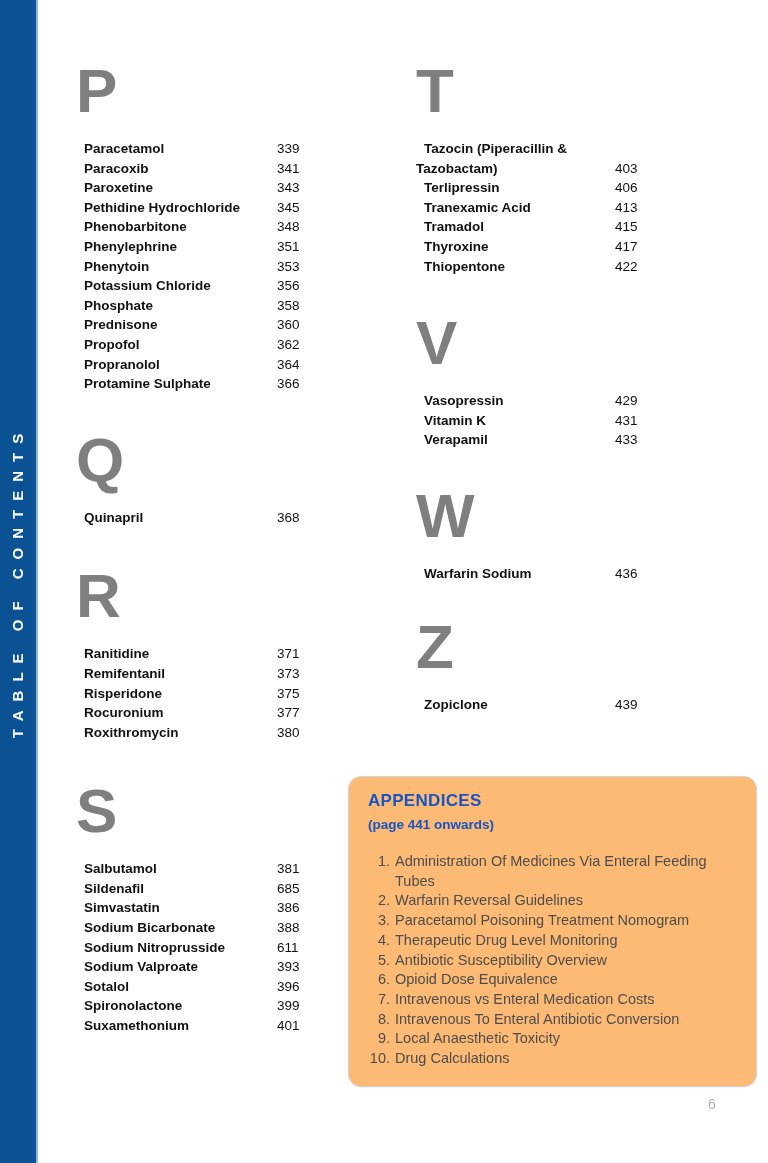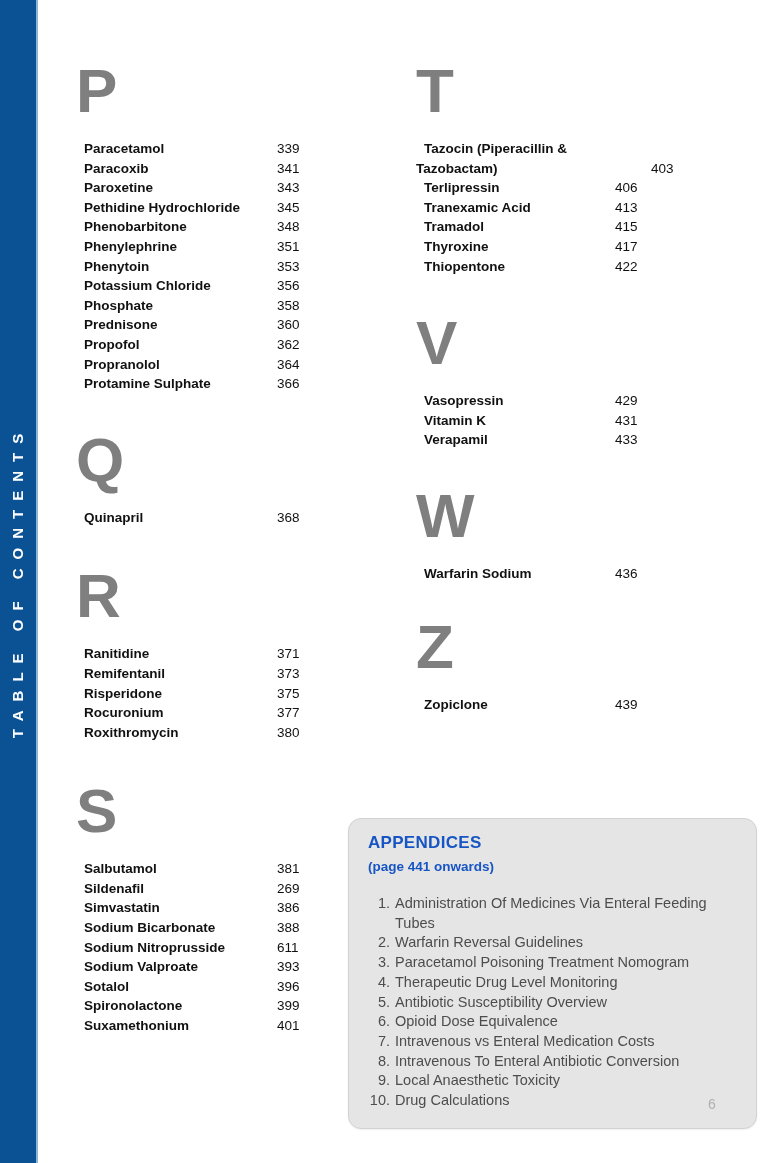--- a/index.html
+++ b/index.html
@@ -101,41 +101,41 @@
     top: 0;
     font-weight: normal;
     color: #111111;
   }
   .col-right .entry .pg { left: 199px; }
 
   .entry.wrap {
     white-space: normal;
     width: 190px;
   }
-  .entry.wrap .pg { top: 19.6px; margin-left: 36px; }
+  .entry.wrap .pg { top: 19.6px; }
 
   .section { margin-bottom: 0; }
   .sec-gap-q  { margin-top: 35px; }
   .sec-gap-r  { margin-top: 38px; }
   .sec-gap-s  { margin-top: 38px; }
   .sec-gap-v  { margin-top: 36px; }
   .sec-gap-w  { margin-top: 35px; }
   .sec-gap-z  { margin-top: 32px; }
 
   
   .appendices {
     position: absolute;
     left: 348px;
-    top: 818px;
+    top: 776px;
     width: 409px;
     height: 311px;
     box-sizing: border-box;
     border: 1px solid #d2d2d2;
     border-radius: 13px;
-    background: #e5e5e5;
+    background: #fdba74;
     box-shadow: 0 1px 2px rgba(0,0,0,0.06);
   }
   .app-title {
     position: absolute;
     left: 19px;
     top: 14px;
     font-size: 17px;
     font-weight: bold;
     color: #1755c4;
     letter-spacing: 0.3px;
@@ -229,21 +229,21 @@
           <li class="entry"><span class="name">Remifentanil</span><span class="pg">373</span></li>
           <li class="entry"><span class="name">Risperidone</span><span class="pg">375</span></li>
           <li class="entry"><span class="name">Rocuronium</span><span class="pg">377</span></li>
           <li class="entry"><span class="name">Roxithromycin</span><span class="pg">380</span></li>
         </ul>
       </div>
       <div class="section sec-gap-s">
         <div class="letter">S</div>
         <ul class="entries">
           <li class="entry"><span class="name">Salbutamol</span><span class="pg">381</span></li>
-          <li class="entry"><span class="name">Sildenafil</span><span class="pg">269</span></li>
+          <li class="entry"><span class="name">Sildenafil</span><span class="pg">685</span></li>
           <li class="entry"><span class="name">Simvastatin</span><span class="pg">386</span></li>
           <li class="entry"><span class="name">Sodium Bicarbonate</span><span class="pg">388</span></li>
           <li class="entry"><span class="name">Sodium Nitroprusside</span><span class="pg">611</span></li>
           <li class="entry"><span class="name">Sodium Valproate</span><span class="pg">393</span></li>
           <li class="entry"><span class="name">Sotalol</span><span class="pg">396</span></li>
           <li class="entry"><span class="name">Spironolactone</span><span class="pg">399</span></li>
           <li class="entry"><span class="name">Suxamethonium</span><span class="pg">401</span></li>
         </ul>
       </div>
     </div>

